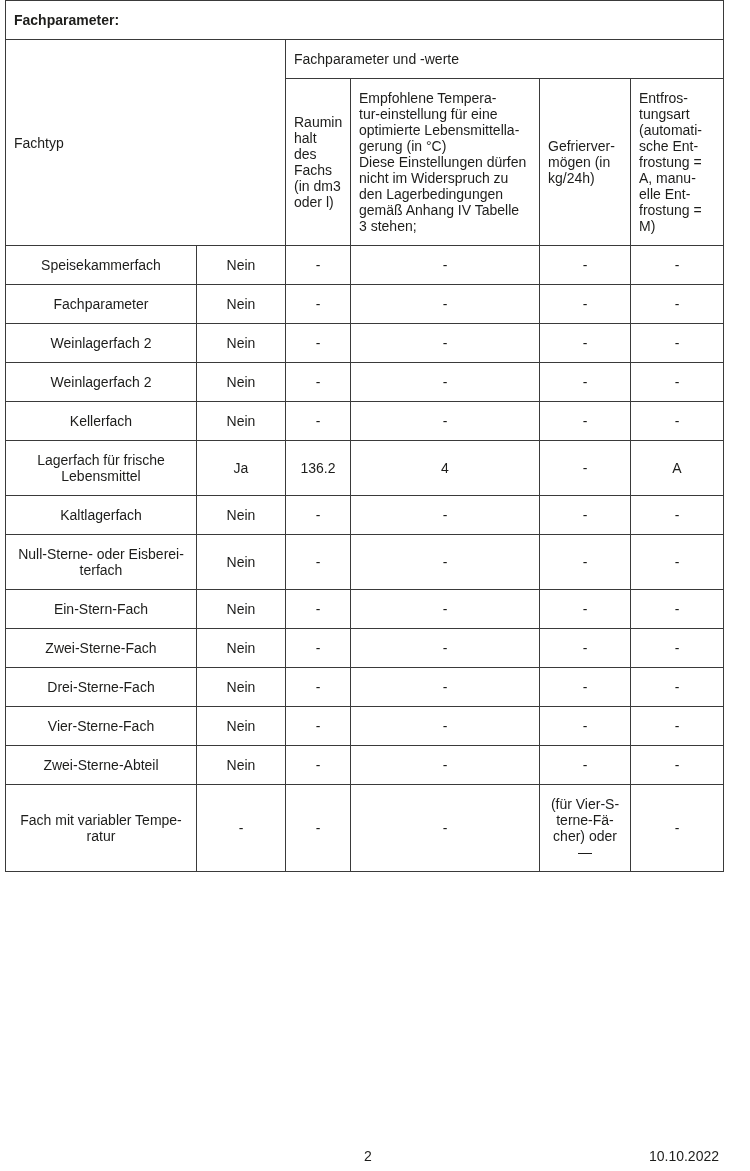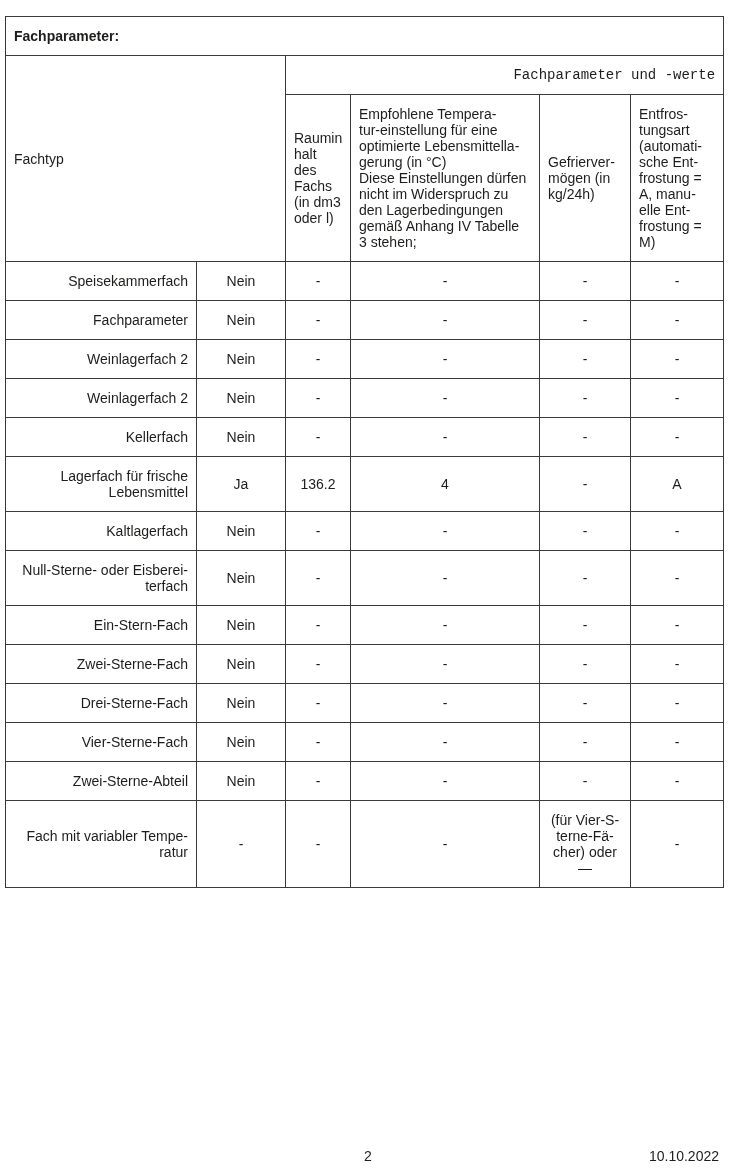--- a/index.html
+++ b/index.html
@@ -8,21 +8,21 @@
     position: relative;
     width: 750px;
     height: 1171px;
     background: #ffffff;
     font-family: "Liberation Sans", "DejaVu Sans", sans-serif;
     color: #1d1d1b;
     overflow: hidden;
   }
   table.fach {
     position: absolute;
-    top: 16px;
+    top: 0;
     left: 5px;
     width: 718px;
     border-collapse: collapse;
     table-layout: fixed;
   }
   table.fach td {
     border: 1px solid #3a3a3a;
     font-size: 14px;
     line-height: 16px;
     padding: 11px 8px;
@@ -33,30 +33,29 @@
   td.title-cell {
     font-weight: bold;
     text-align: left;
     height: 16px;
   }
   td.fachtyp-head {
     text-align: left;
     vertical-align: middle;
   }
   td.group-head {
-    text-align: right;
+    text-align: left;
     height: 16px;
-    font-family: Liberation Mono, monospace;
   }
   td.subhead {
     text-align: left;
     vertical-align: top;
     height: 144px;
   }
-  td.c-name { text-align: right; }
+  td.c-name { text-align: center; }
   td.c-val  { text-align: center; }
   tbody tr:last-child td.c-gefrier {
     text-align: center;
     vertical-align: middle;
   }
   .footer {
     position: absolute;
     top: 1148px;
     left: 5px;
     width: 726px;

